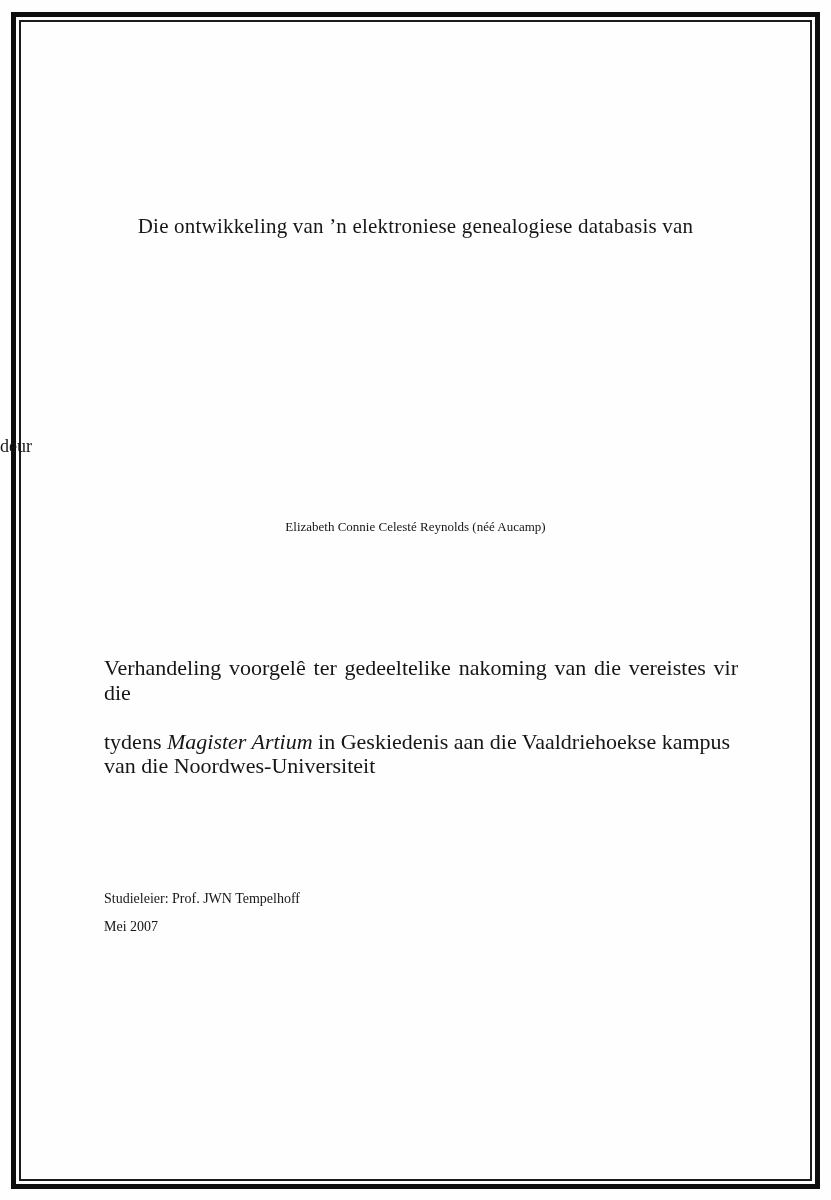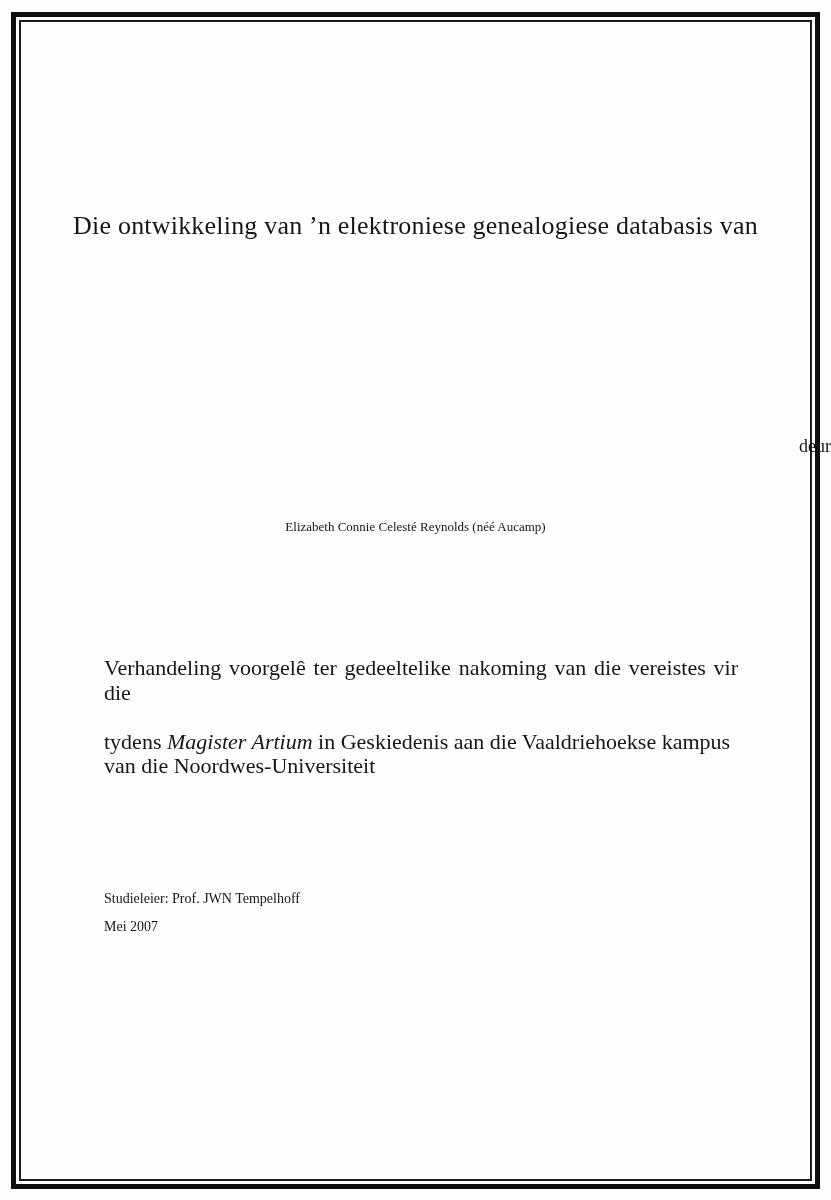--- a/index.html
+++ b/index.html
@@ -26,29 +26,29 @@
     position: absolute;
     left: 19px; top: 20px; right: 19px; bottom: 19px;
     border: 2px solid #1c1c1c;
     pointer-events: none;
   }
   .title-block {
     position: absolute;
     left: 60px; right: 60px;
     top: 206px;
     text-align: center;
-    font-size: 26px;
+    font-size: 21px;
     line-height: 40px;
     letter-spacing: 0.2px;
   }
   .byline {
     position: absolute;
     left: 0; right: 0;
     top: 436px;
-    text-align: right;
+    text-align: left;
     font-size: 18px;
   }
   .author {
     position: absolute;
     left: 0; right: 0;
     top: 519px;
     text-align: center;
     font-size: 13px;
   }
   .submission {

